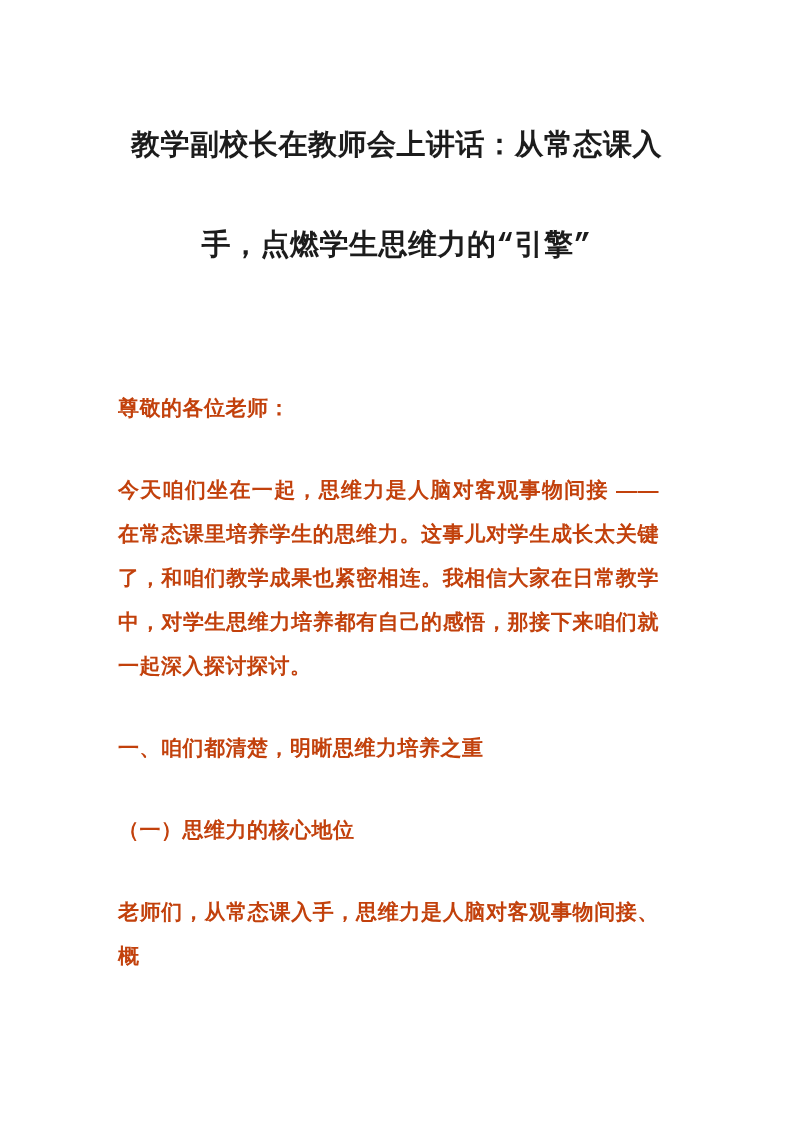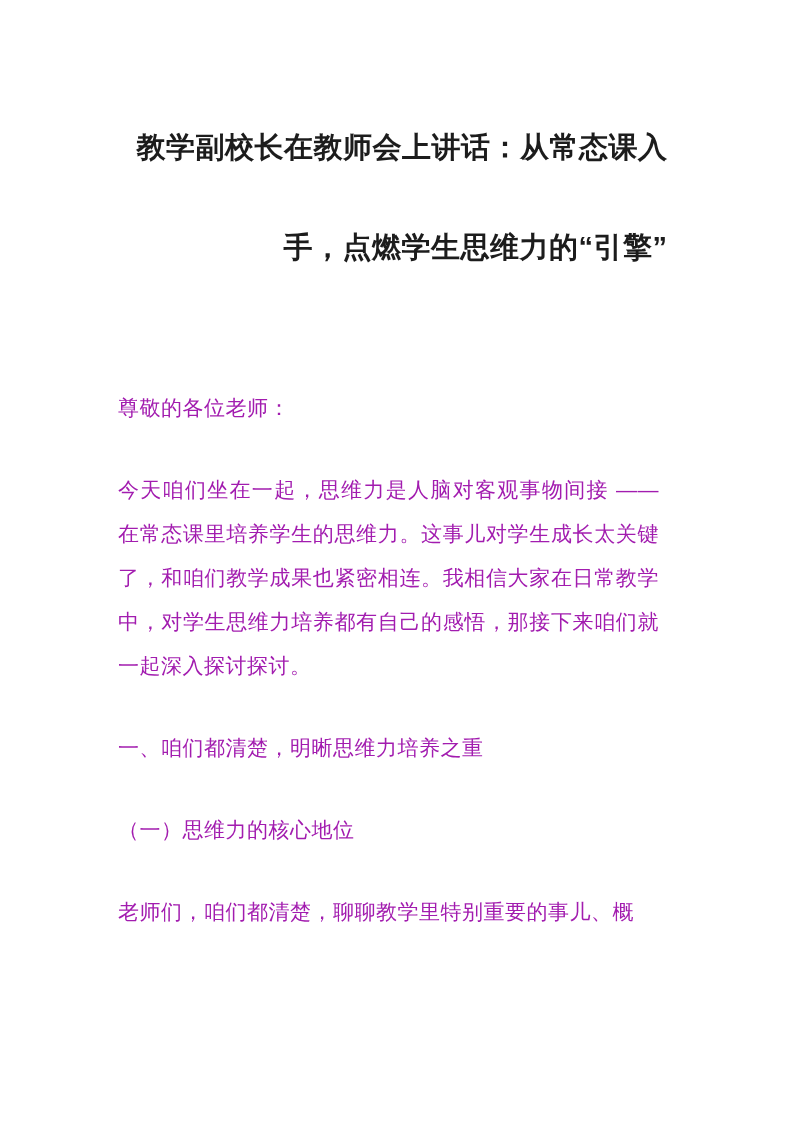--- a/index.html
+++ b/index.html
@@ -20,30 +20,31 @@
     background: #ffffff;
     padding: 0 118px;
     overflow: hidden;
   }
   .doc-title {
     max-width: 542px;
     margin: 97px auto 89px;
     font-size: 29px;
     font-weight: 700;
     line-height: 100px;
-    text-align: right;
+    text-align: center;
     color: #1c1c1c;
     letter-spacing: 0.5px;
+    font-family: Liberation Mono, monospace;
   }
   .para, .h1, .h2 {
     margin: 0 16px 38px 0;
     font-size: 21px;
-    font-weight: 400;
+    font-weight: 700;
     line-height: 44px;
-    color: #a21caf;
+    color: #c2410c;
     text-align: justify;
     letter-spacing: 0.5px;
   }
   .para.last {
     margin-bottom: 0;
   }
 </style>
 </head>
 <body>
 
@@ -52,14 +53,14 @@
 
   <p class="para">尊敬的各位老师：</p>
 
 
   <p class="para">今天咱们坐在一起，思维力是人脑对客观事物间接 —— 在常态课里培养学生的思维力。这事儿对学生成长太关键了，和咱们教学成果也紧密相连。我相信大家在日常教学中，对学生思维力培养都有自己的感悟，那接下来咱们就一起深入探讨探讨。</p>
 
   <p class="h1">一、咱们都清楚，明晰思维力培养之重</p>
 
   <p class="h2">（一）思维力的核心地位</p>
 
-  <p class="para last">老师们，咱们都清楚，聊聊教学里特别重要的事儿、概</p>
+  <p class="para last">老师们，从常态课入手，思维力是人脑对客观事物间接、概</p>
 </div>
 
 </body></html>

